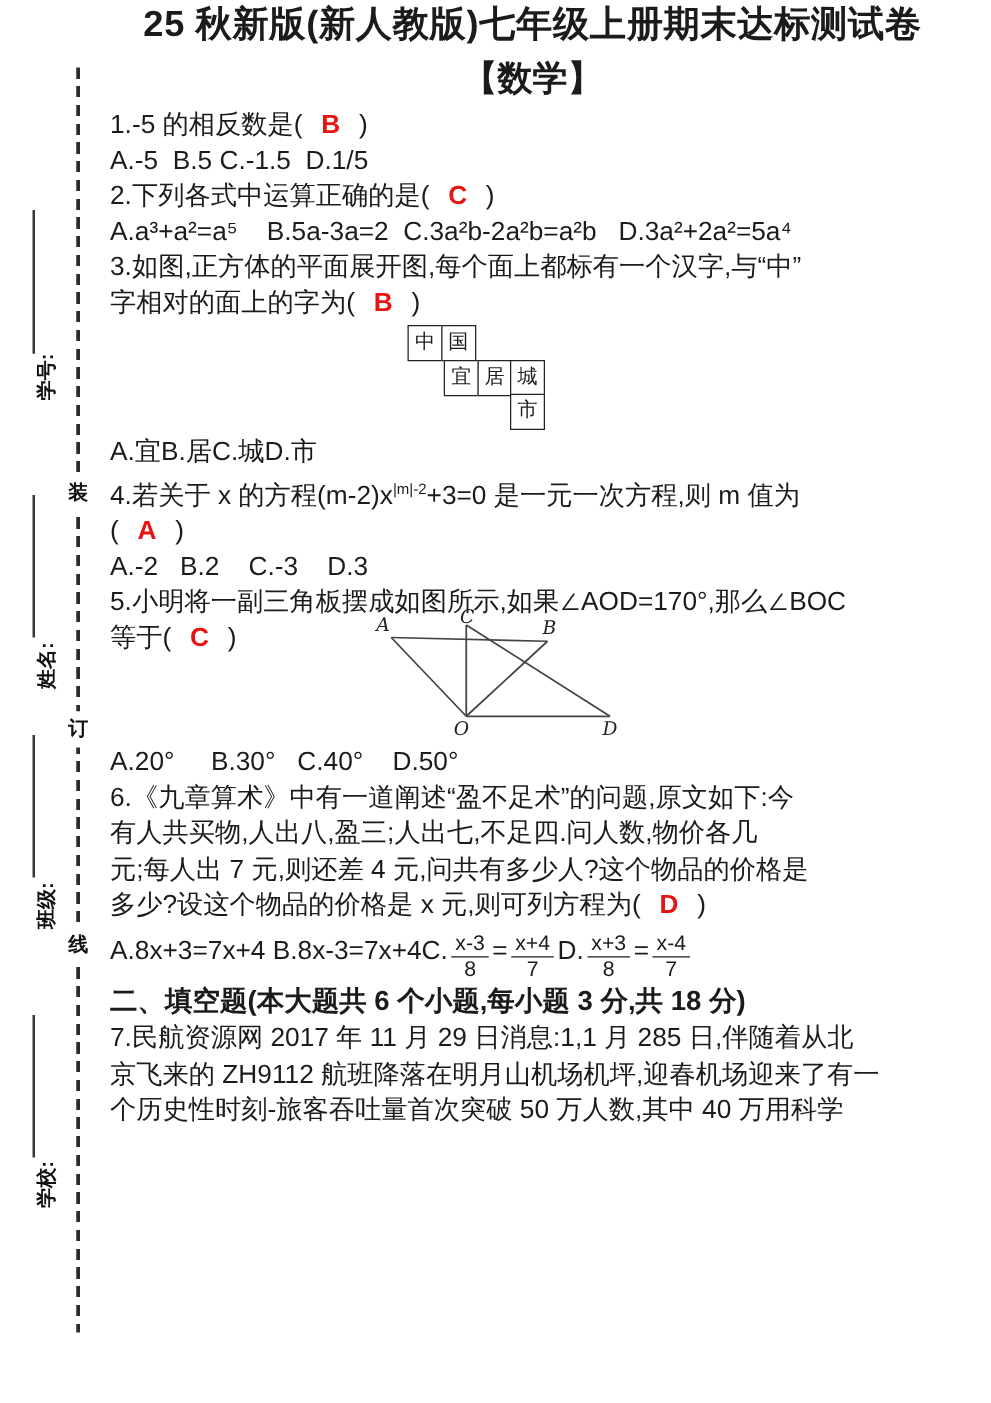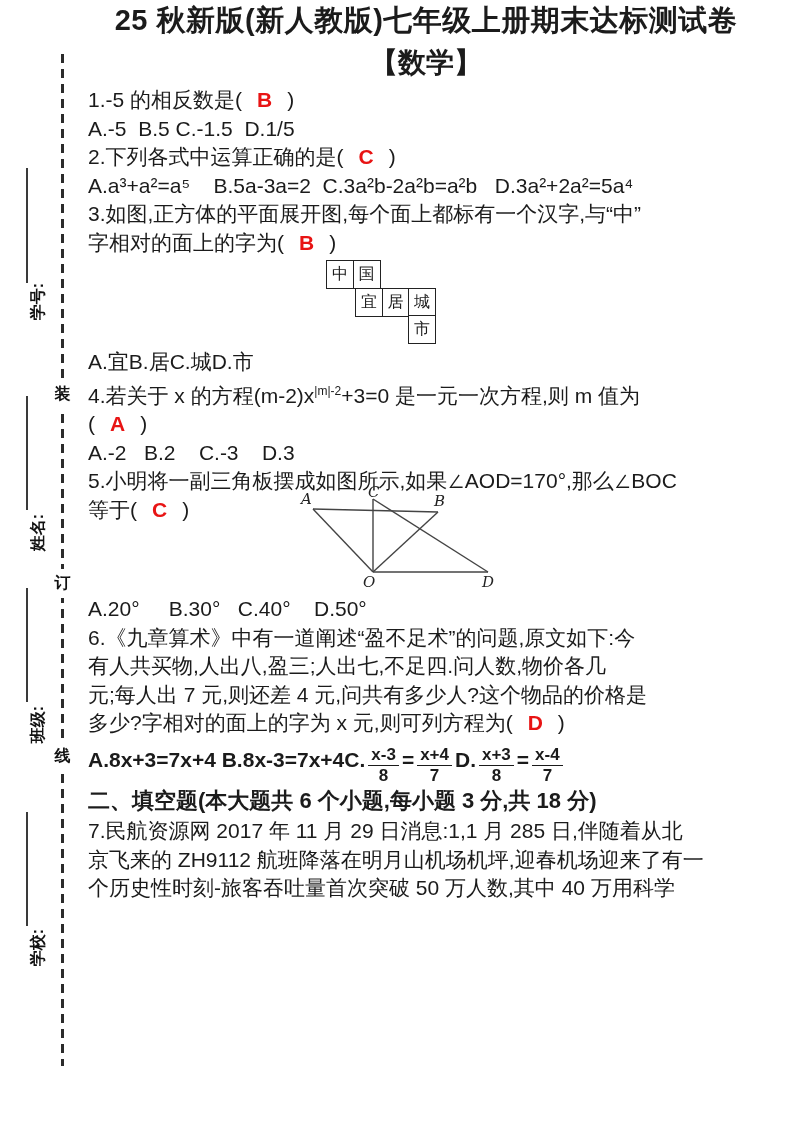--- a/index.html
+++ b/index.html
@@ -33,21 +33,21 @@
   .cell{position:absolute;width:28px;height:29px;border:1.5px solid #222;box-sizing:border-box;
         font-size:16px;line-height:26px;text-align:center;background:#fff;}
   .p1{left:0;top:0}.p2{left:26.5px;top:0}.p3{left:29px;top:27.5px}
   .p4{left:55.5px;top:27.5px}.p5{left:82px;top:27.5px}.p6{left:82px;top:55px}
   
   .rel{position:relative;}
   .tri{position:absolute;left:205px;top:-10px;}
   .tri text{font-family:"DejaVu Serif","Liberation Serif",serif;font-style:italic;font-size:15px;fill:#222;}
   .spacer{height:71px;}
   
-  .optfrac{font-size:21px;line-height:44px;font-weight:700;margin-top:2px;}
+  .optfrac{font-size:21px;line-height:44px;font-weight:400;margin-top:2px;}
   .frac{display:inline-block;vertical-align:-14px;text-align:center;font-size:17px;
         line-height:1.15;margin:0 3px;}
   .frac .num{display:block;border-bottom:1.5px solid #1b1b1b;padding:0 3px;}
   .frac .den{display:block;}
 </style>
 </head>
 <body>
 
 <div class="page">
 
@@ -108,21 +108,21 @@
         <text x="141" y="20">B</text>
         <text x="70" y="101">O</text>
         <text x="189" y="101">D</text>
       </svg></p>
     <div class="spacer"></div>
     <p class="line">A.20°     B.30°   C.40°    D.50°</p>
 
     <p class="line">6.《九章算术》中有一道阐述“盈不足术”的问题,原文如下:今</p>
     <p class="line">有人共买物,人出八,盈三;人出七,不足四.问人数,物价各几</p>
     <p class="line">元;每人出 7 元,则还差 4 元,问共有多少人?这个物品的价格是</p>
-    <p class="line"><span>多少?字相对的面上的字为 x 元,则可列方程为(</span><span class="ans">D</span><span>)</span></p>
+    <p class="line"><span>多少?设这个物品的价格是 x 元,则可列方程为(</span><span class="ans">D</span><span>)</span></p>
 
     <p class="optfrac"><span>A.8x+3=7x+4 B.8x-3=7x+4C.</span><span class="frac"><span class="num">x-3</span><span class="den">8</span></span><span>=</span><span class="frac"><span class="num">x+4</span><span class="den">7</span></span><span>D.</span><span class="frac"><span class="num">x+3</span><span class="den">8</span></span><span>=</span><span class="frac"><span class="num">x-4</span><span class="den">7</span></span></p>
 
     <p class="sechead sechead2">二、填空题(本大题共 6 个小题,每小题 3 分,共 18 分)</p>
 
     <p class="line">7.民航资源网 2017 年 11 月 29 日消息:1,1 月 285 日,伴随着从北</p>
     <p class="line">京飞来的 ZH9112 航班降落在明月山机场机坪,迎春机场迎来了有一</p>
     <p class="line">个历史性时刻-旅客吞吐量首次突破 50 万人数,其中 40 万用科学</p>
 
   </div>

